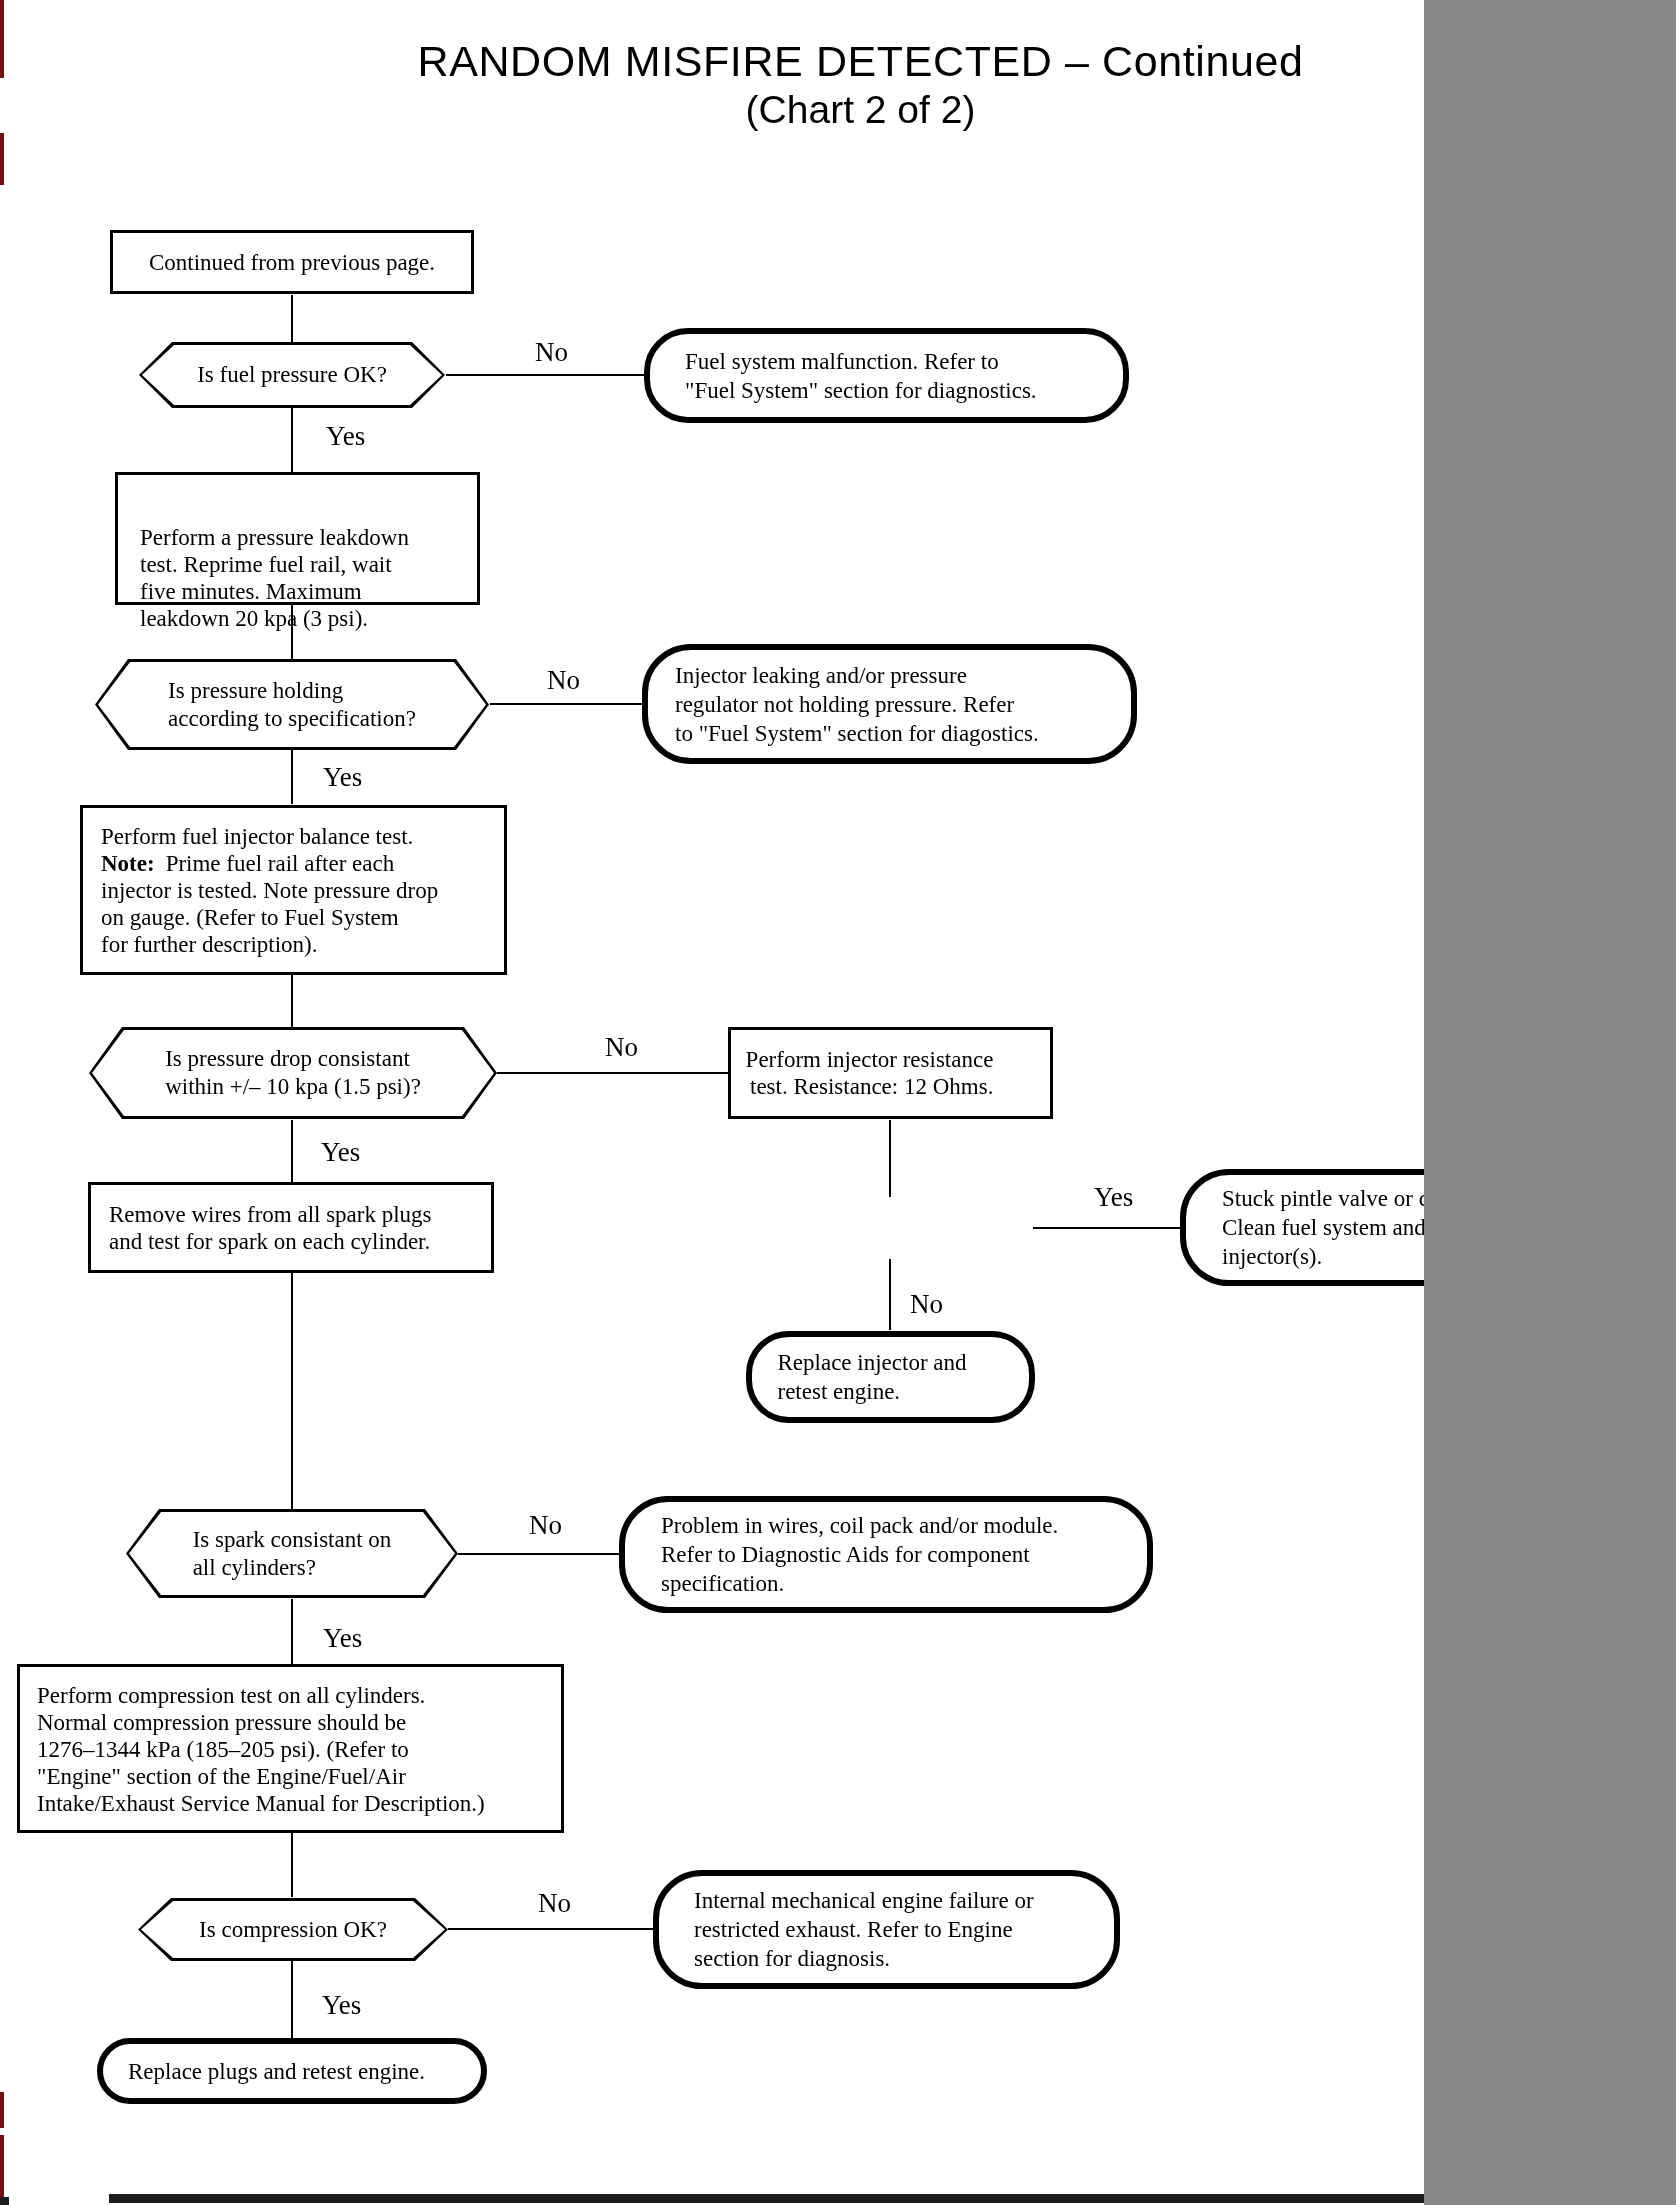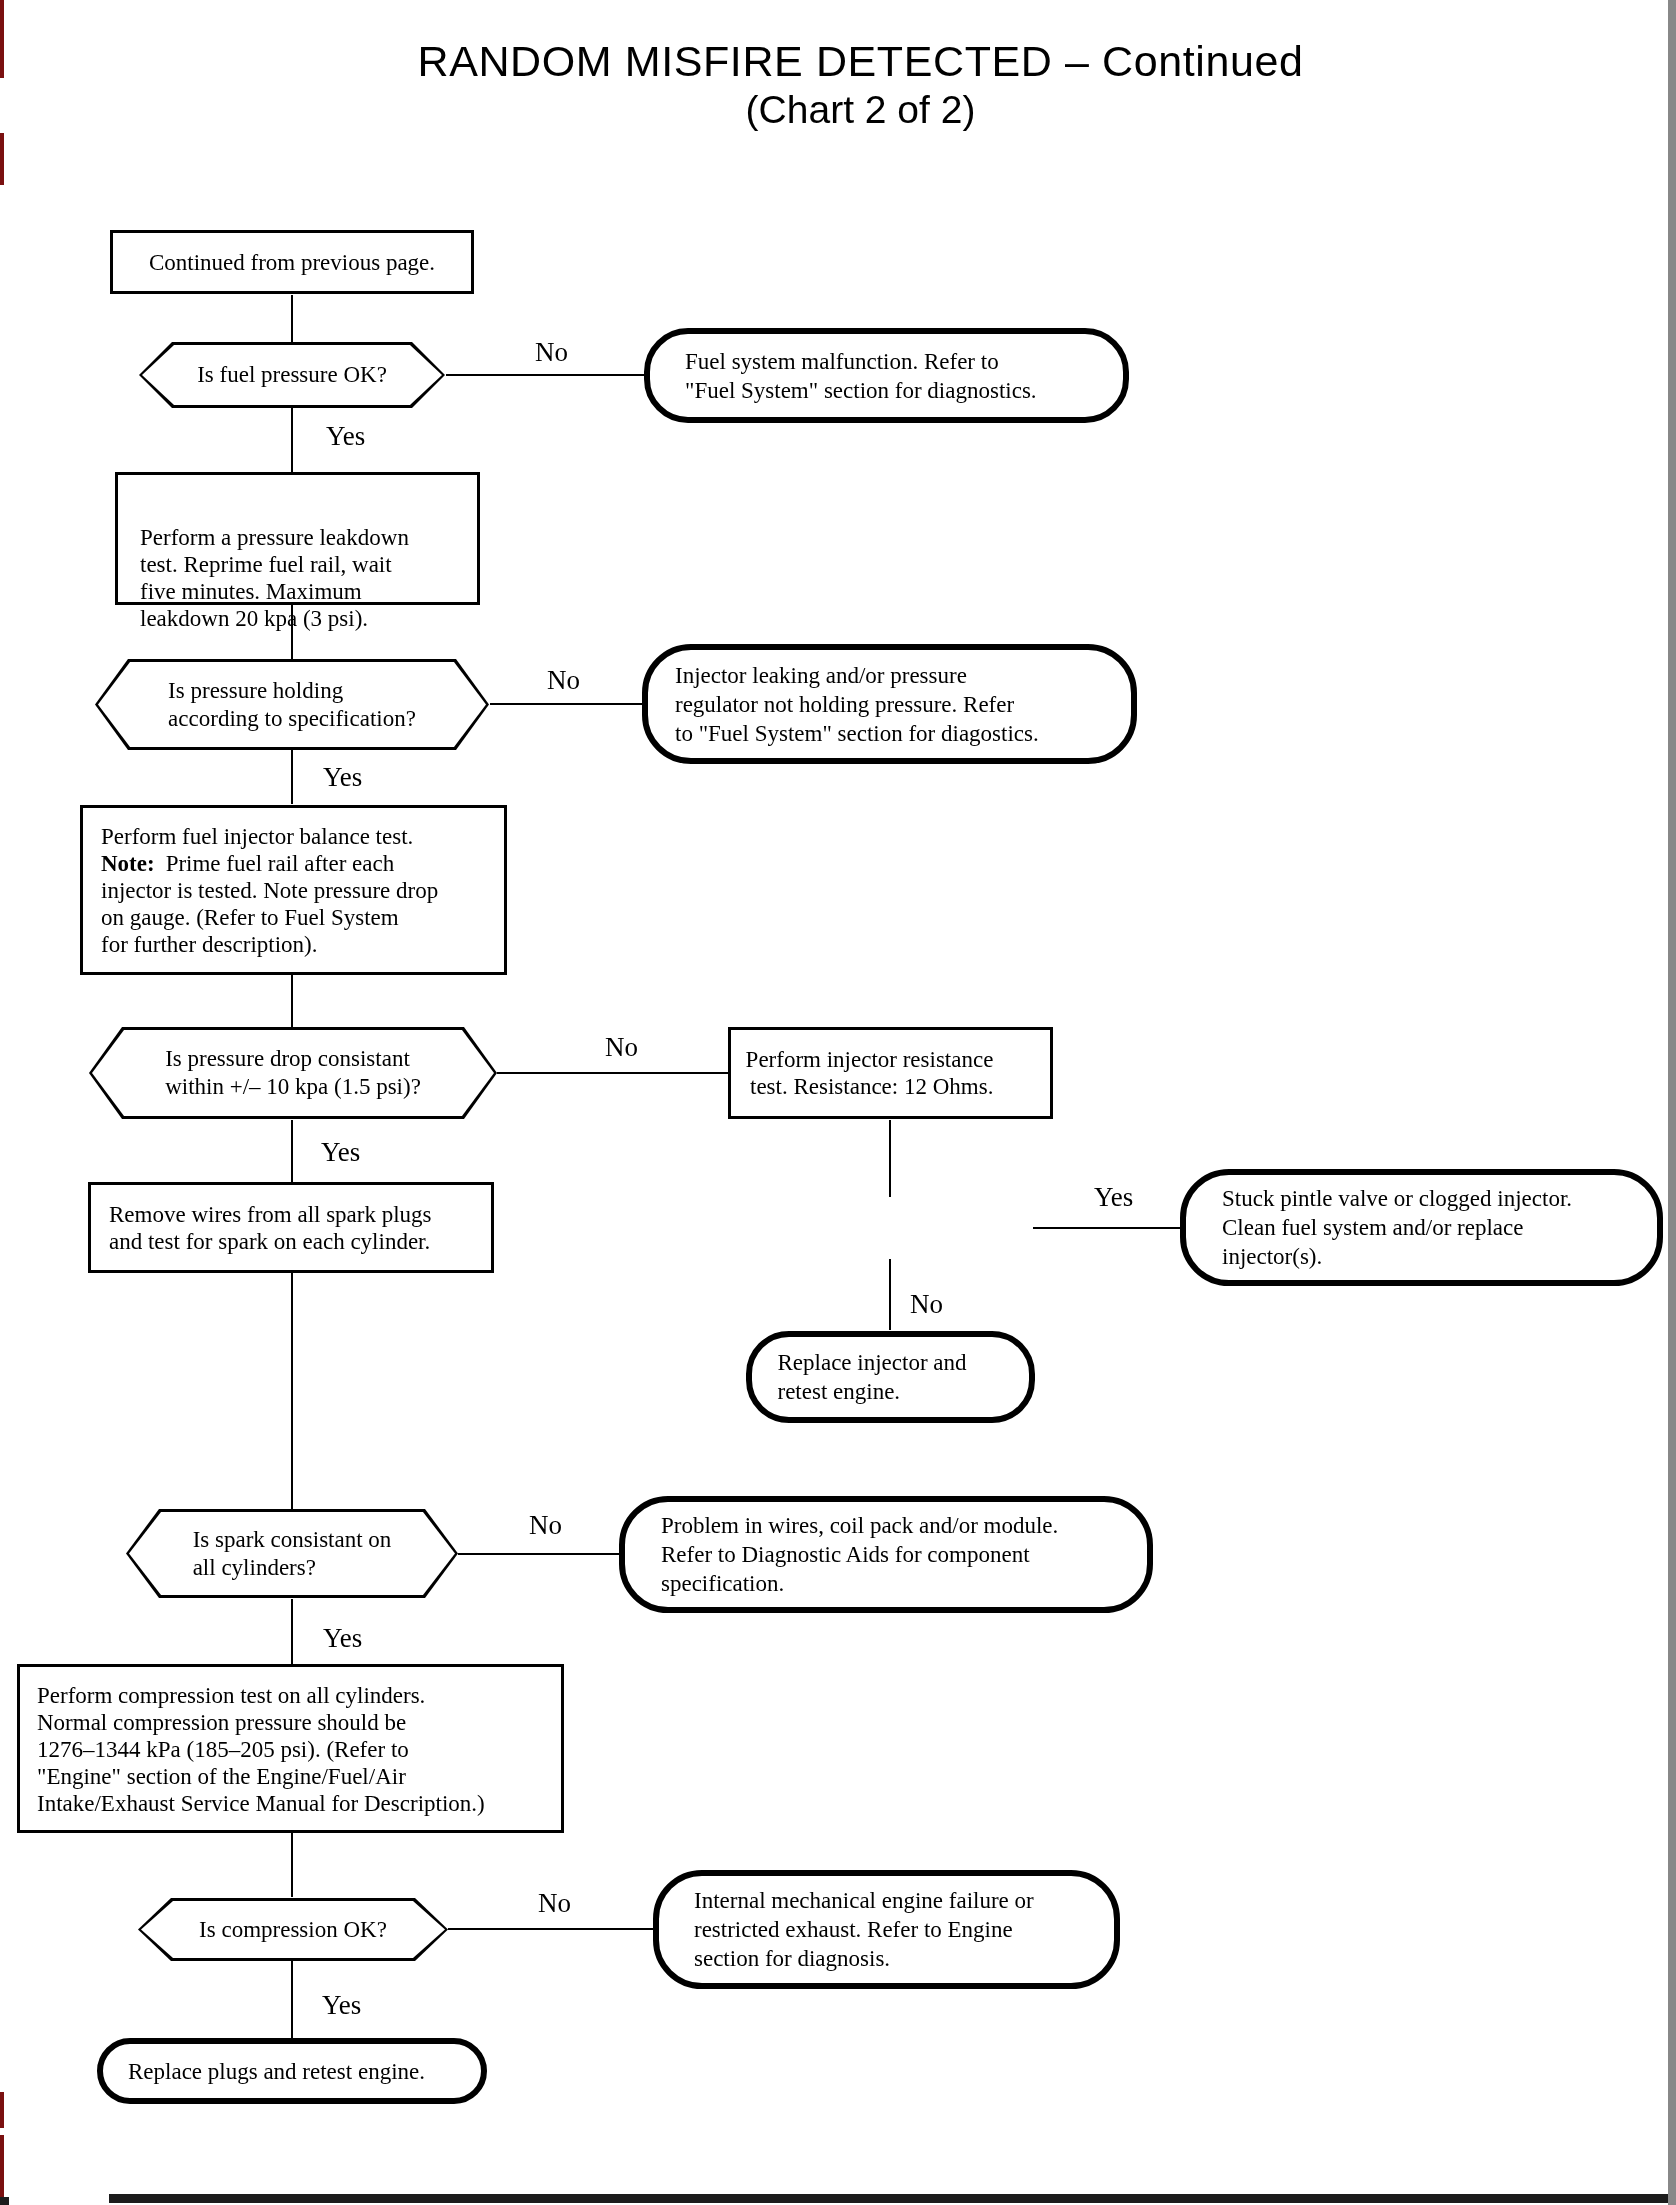--- a/index.html
+++ b/index.html
@@ -1,17 +1,17 @@
 <!DOCTYPE html>
 <html style="font-size:9.7px"><head>
 <meta charset="utf-8">
 <style>
   html,body{margin:0;padding:0;background:#888;}
   .page{
-    position:relative;width:1668px;height:2205px;background:#ffffff;
+    position:relative;width:1424px;height:2205px;background:#ffffff;
     font-family:"Liberation Serif","DejaVu Serif",serif;color:#000;
     overflow:hidden;
     text-decoration:underline;
   }
   
   .title-wrap{position:absolute;left:44px;top:36px;width:1633px;text-align:center;
     font-family:"Liberation Sans","DejaVu Sans",sans-serif;}
   .title-line1{font-size:43px;line-height:51px;letter-spacing:0.6px;}
   .title-line2{font-size:39px;line-height:45px;}
   

